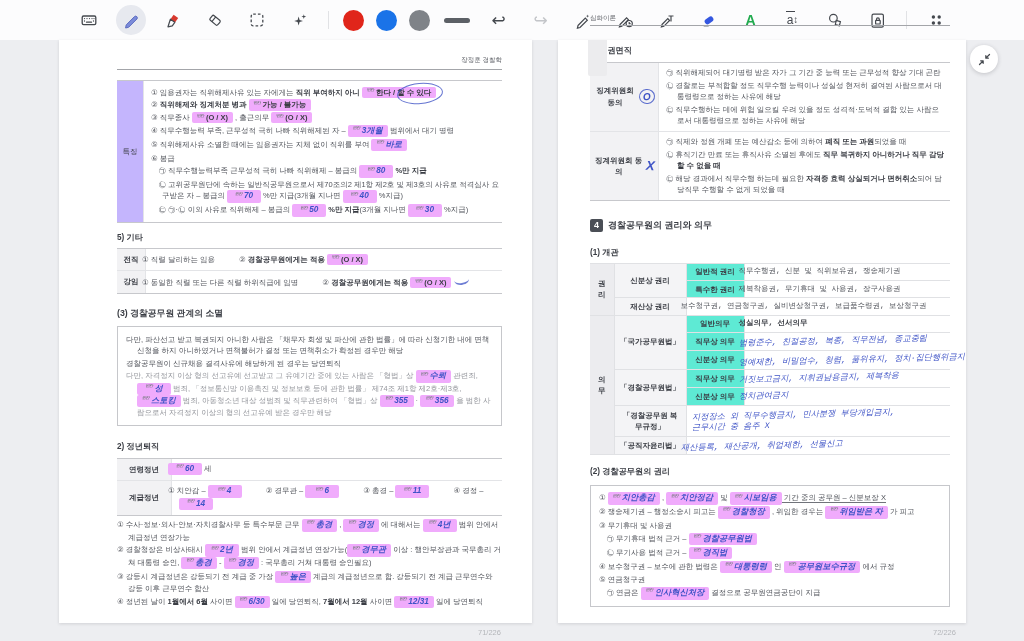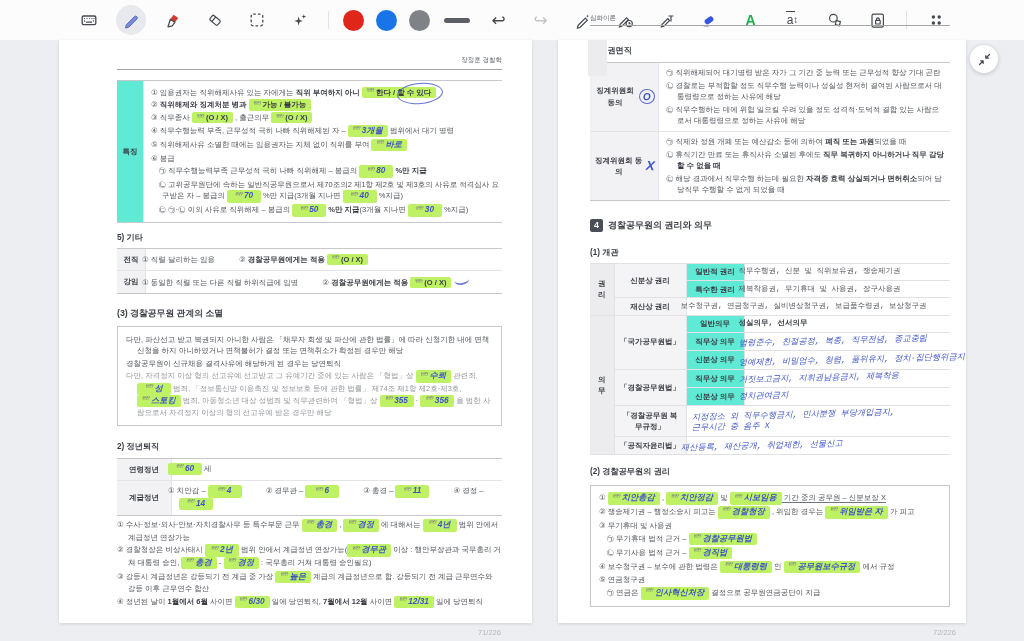--- a/index.html
+++ b/index.html
@@ -39,37 +39,37 @@
     display:flex;align-items:center;justify-content:center;color:#44484e;}
 
   
   .h1{font-size:8.8px;font-weight:700;color:#3a3d44;margin:11px 0 4px;}
   .h2{font-size:8.2px;font-weight:700;color:#3a3d44;margin:9px 0 4px;}
   .line{margin:1.5px 0;padding-left:11px;text-indent:-11px;}
   .muted{color:#94969c;}
   .s-b{font-weight:700;color:#3a3d44;}
   .s-u{border-bottom:1px solid #70737a;}
   .s-sp{display:inline-block;width:24px;}
-  .s-bk,.s-bkc,.s-bkh{background:#bef264;border-radius:2px;padding:0 5px;display:inline-block;
+  .s-bk,.s-bkc,.s-bkh{background:#f0abfc;border-radius:2px;padding:0 5px;display:inline-block;
     min-width:24px;text-align:center;font-weight:700;color:#3a3d44;text-indent:0;}
   .s-bk:before,.s-bkc:before,.s-bkh:before{content:var(--bm);font-size:4px;vertical-align:super;
     color:#7a7d83;margin-right:2px;letter-spacing:-.5px;}
   .s-bkh{color:#3e53c6;font-style:italic;font-size:1.1em;}
   .s-bkc{position:relative;}
   .s-bkc:after{content:"";position:absolute;right:-7px;top:-4px;width:44px;height:19px;
     border:1.6px solid rgba(62,83,198,.8);border-radius:50%;transform:rotate(-5deg);pointer-events:none;}
   .s-hw{color:#3e53c6;font-style:italic;display:inline-block;transform:rotate(-1.5deg);
     font-size:1.1em;white-space:nowrap;text-indent:0;}
   .s-scr{display:inline-block;width:15px;height:8px;border-bottom:2px solid rgba(62,83,198,.75);
     border-radius:50%;transform:rotate(-8deg);margin-left:3px;}
 
   
   .ftable{display:flex;border-top:1px solid #c7c8cc;border-bottom:1px solid #c7c8cc;}
-  .flab{width:26px;background:#5eead4;display:flex;align-items:center;justify-content:center;
-    font-weight:700;color:#3a3d44;border-right:1px solid #e3e4e7;}
+  .flab{width:26px;background:#c4b5fd;display:flex;align-items:center;justify-content:center;
+    font-weight:400;color:#3a3d44;border-right:1px solid #e3e4e7;}
   .fbody{flex:1;padding:4px 0 4px 7px;}
   .rtable{border-top:1px solid #c7c8cc;border-bottom:1px solid #c7c8cc;margin-bottom:2px;}
   .rrow{display:flex;border-bottom:1px solid #e3e4e7;}
   .rrow:last-child{border-bottom:none;}
   .rlab{background:#f2f2f4;display:flex;align-items:center;justify-content:center;
     font-weight:700;color:#3a3d44;border-right:1px solid #e3e4e7;flex:none;}
   .rlab.w28{width:28px;}  .rlab.w54{width:54px;text-align:right;}
   .rbody{flex:1;padding:3px 4px 3px 7px;}
   .nbox{border:1px solid #c6c7cb;padding:5px 8px;margin:2px 0 6px;}
   .dtable{border-top:1px solid #c7c8cc;border-bottom:1px solid #c7c8cc;margin-bottom:4px;}

